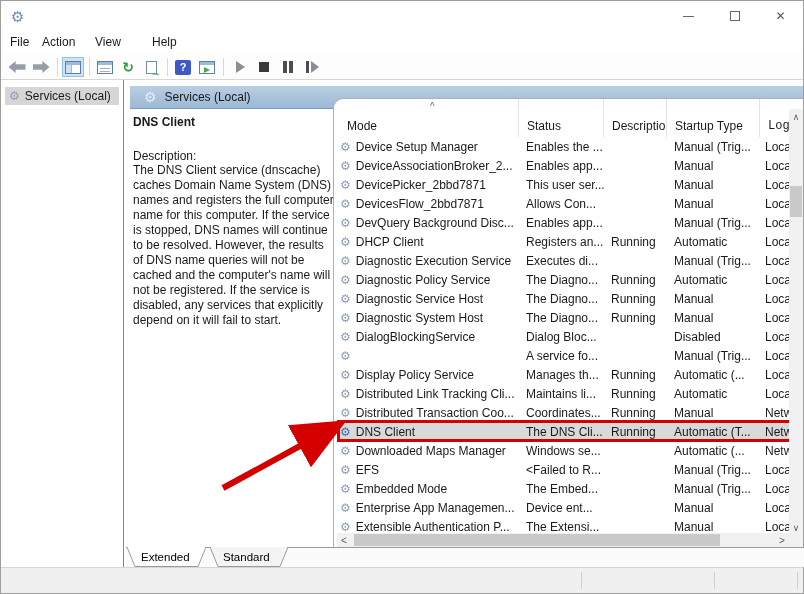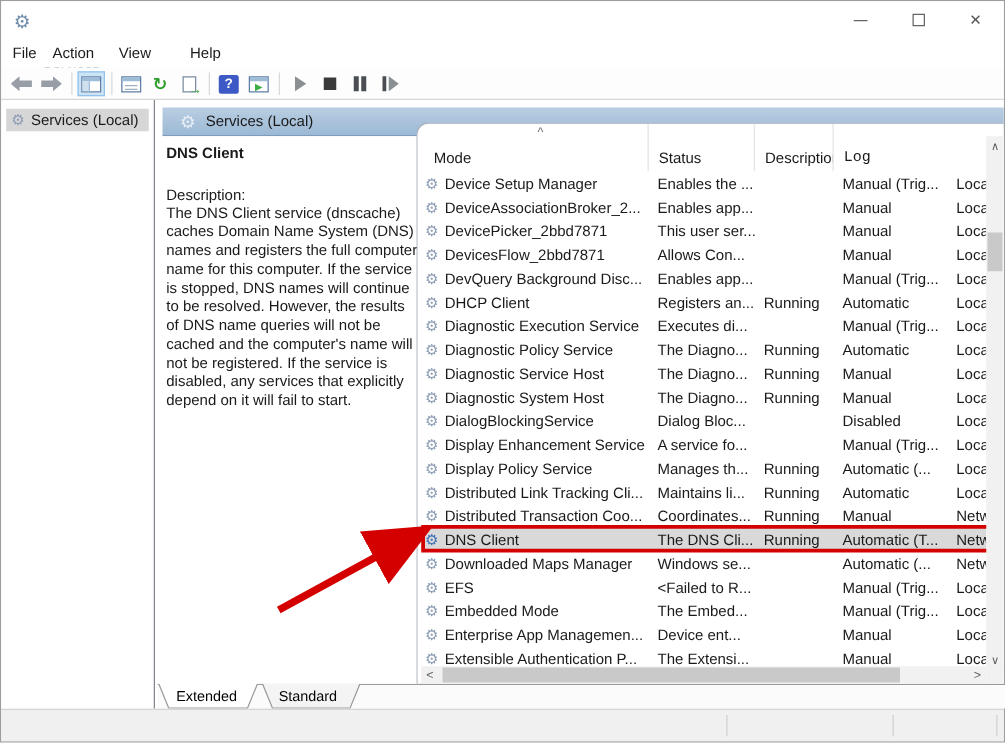--- a/index.html
+++ b/index.html
@@ -197,20 +197,21 @@
     </div>
 
     <div id="list-panel">
       <div id="lv-header" class="grid">
         <span class="hcell first">
           <span>Mode</span>
           <span id="sort-caret">^</span>
         </span>
         <span class="hcell">Status</span>
         <span class="hcell">Description</span>
+        <span class="hcell">Startup Type</span>
         <span class="hcell last">Log</span>
       </div>
 
       <div id="rows">
   <div class="row grid">
     <span class="c-name">
               <span class="gear">⚙</span>
               <span>Device Setup Manager</span>
             </span>
     <span>Enables the ...</span>
@@ -325,21 +326,20 @@
             </span>
     <span>Dialog Bloc...</span>
     <span></span>
     <span>Disabled</span>
     <span class="c-log">Loca</span>
   </div>
 
   <div class="row grid">
     <span class="c-name">
               <span class="gear">⚙</span>
-              <span>Display Enhancement Service</span>
             </span>
     <span>A service fo...</span>
     <span></span>
     <span>Manual (Trig...</span>
     <span class="c-log">Loca</span>
   </div>
 
   <div class="row grid">
     <span class="c-name">
               <span class="gear">⚙</span>

